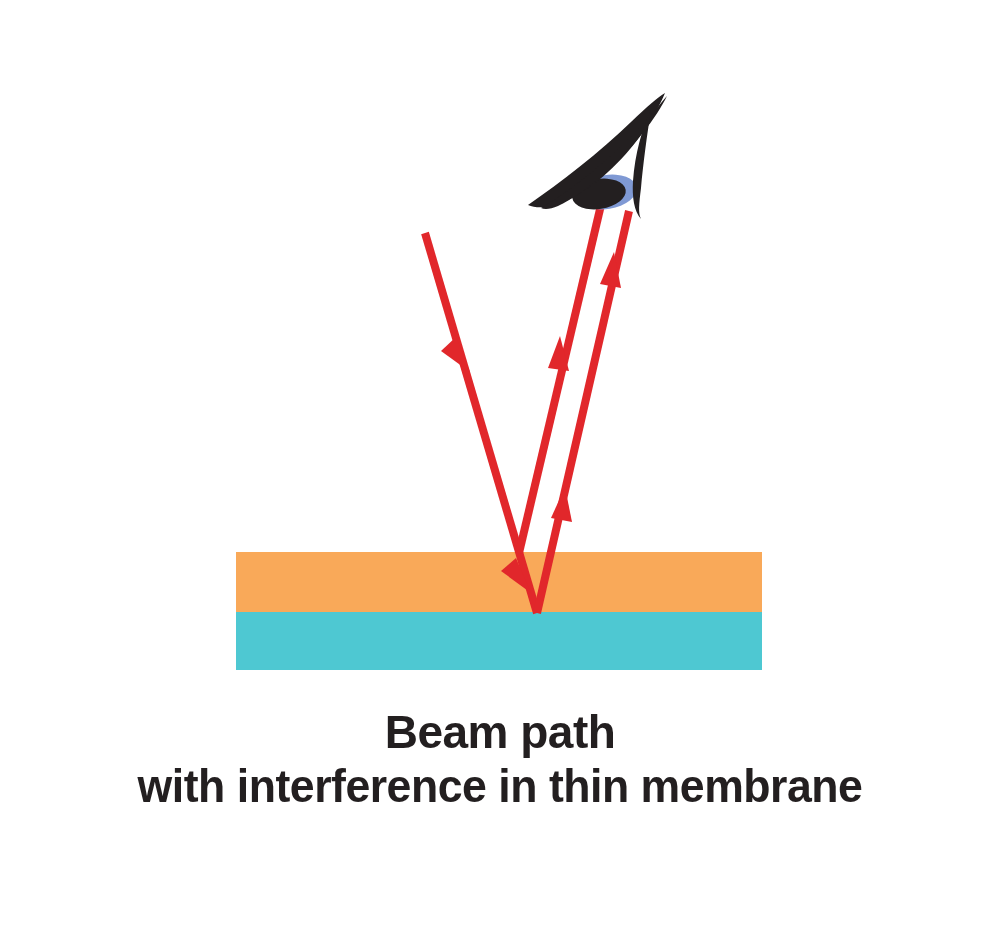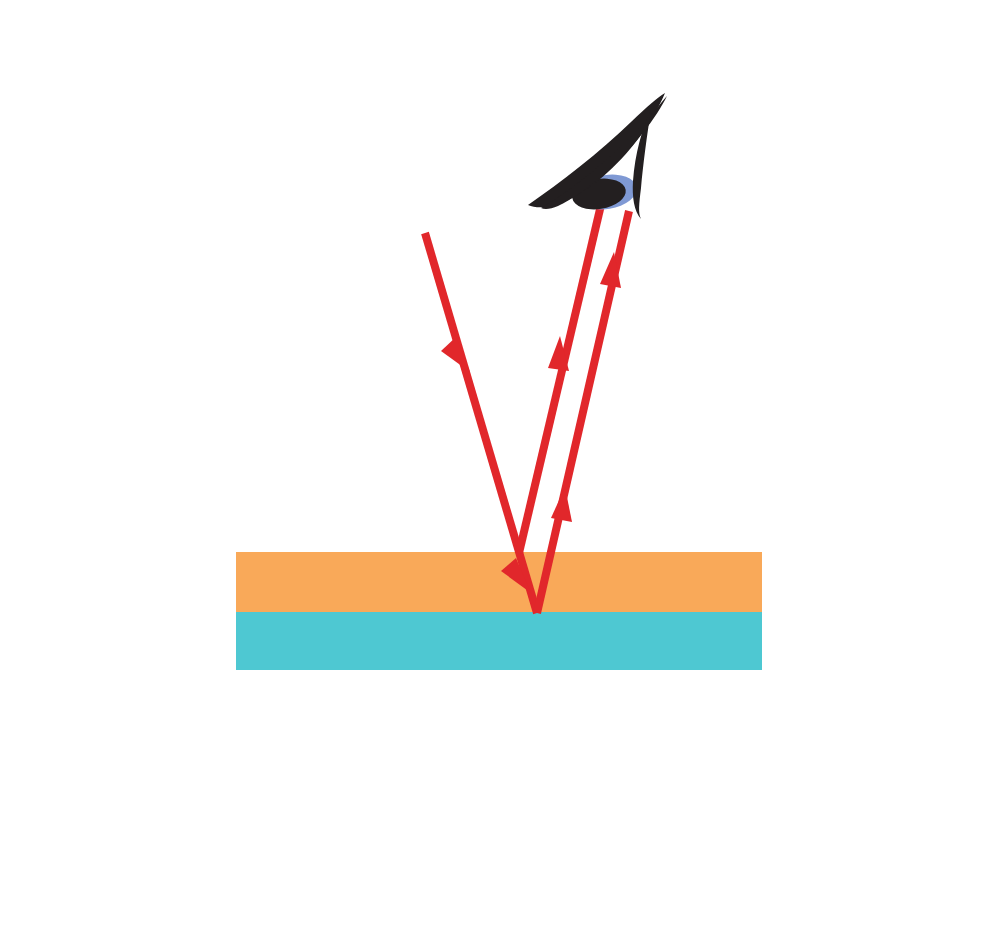--- a/index.html
+++ b/index.html
@@ -103,14 +103,18 @@
 
       <path d="M 651,110
                C 647,135 643,165 641,188
                C 639,204 638,213 641,219
                C 634,211 632,197 633,181
                C 635,154 642,128 651,110 Z" fill="#231f20"></path>
     </g>
 
   </svg>
 
+  <div class="caption-block" style="color: rgb(35, 31, 32);">
+    <span class="caption-line-1">Beam path</span>
+    <span class="caption-line-2">with interference in thin membrane</span>
+  </div>
 
 </div>
 
 </body></html>

